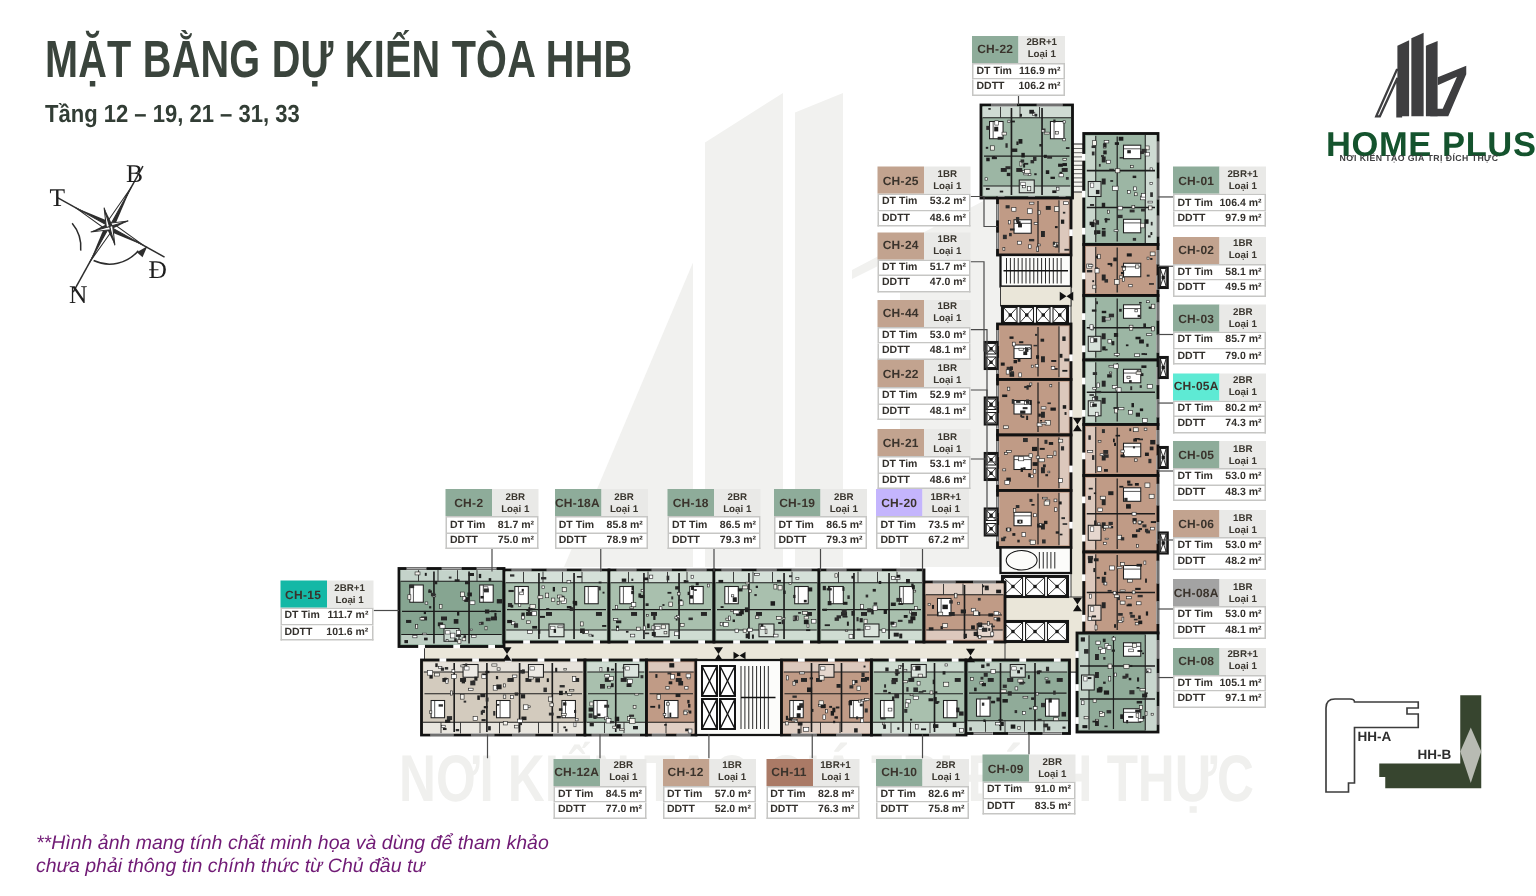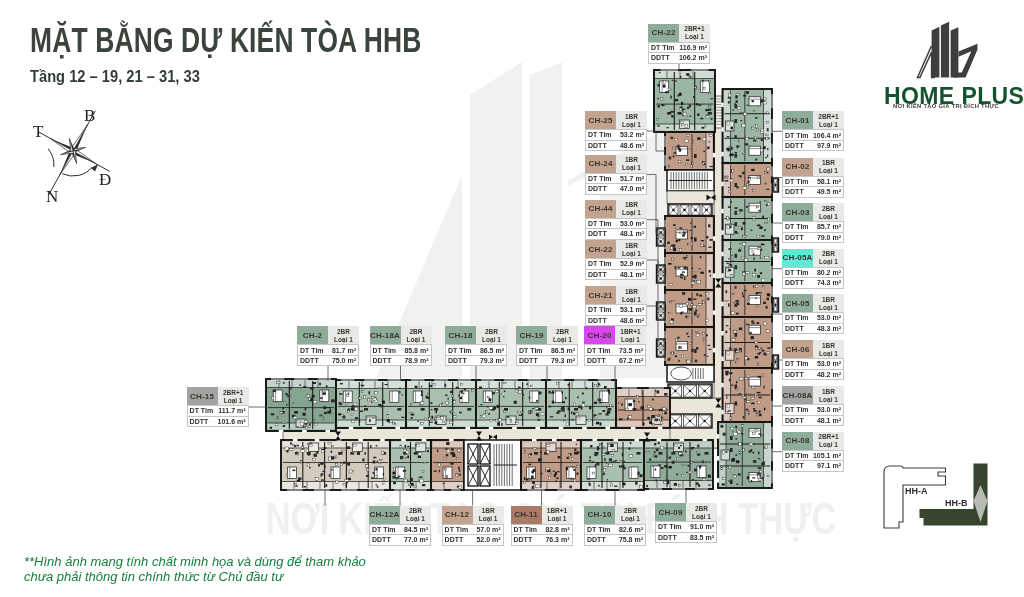--- a/index.html
+++ b/index.html
@@ -6,21 +6,21 @@
 #plan{position:absolute;left:0;top:0}
 .box{position:absolute;width:62px;font-family:"Liberation Sans",sans-serif;z-index:5}
 .bh{display:flex;height:18px}
 .bn{width:31px;display:flex;align-items:center;justify-content:center;font-weight:bold;font-size:8px;color:#3a332c;letter-spacing:0.2px}
 .bt{width:31px;background:#e9e9e7;display:flex;flex-direction:column;align-items:center;justify-content:center;font-size:6.5px;font-weight:bold;color:#3a362f;gap:1px}
 .bt i{font-style:normal;line-height:7px}
 .br{display:flex;justify-content:space-between;align-items:center;height:9.5px;background:#fff;border:0.5px solid #c6c6c4;border-top:none;padding:0 2px;font-size:7px;font-weight:bold;color:#33302c}
 .bh+.br{border-top:0.5px solid #c6c6c4}
 #title{position:absolute;left:30px;top:20px;font-size:35px;font-weight:bold;color:#3a443c;letter-spacing:0.2px;white-space:nowrap;transform:scaleX(0.755);transform-origin:left top}
 #subtitle{position:absolute;left:30px;top:67px;font-size:16.5px;font-weight:bold;color:#323d35;white-space:nowrap;transform:scaleX(0.89);transform-origin:left top}
-#disc{position:absolute;left:24px;top:554px;font-style:italic;color:#15803d;font-size:13px;line-height:15px;white-space:nowrap}
+#disc{position:absolute;left:24px;top:554px;font-style:italic;color:#701a75;font-size:13px;line-height:15px;white-space:nowrap}
 #logotext{position:absolute;left:884px;top:83px;width:124px;text-align:left;color:#14532d;font-weight:bold;font-size:23px;letter-spacing:0.4px;z-index:4;white-space:nowrap}
 #logotag{position:absolute;left:884px;top:103px;width:124px;text-align:center;color:#3e3e40;font-weight:bold;font-size:5.8px;letter-spacing:0.3px;z-index:4;white-space:nowrap}
 </style></head>
 <body>
 <div id="page">
 
 <svg style="position:absolute;left:0;top:0;z-index:0" width="1024" height="597">
 <g fill="#f1f1ef">
 <polygon points="376,378 462,175 462,378"></polygon>
 <polygon points="470,95 522,62 522,378 470,378"></polygon>
@@ -2562,39 +2562,39 @@
         <span>86.5 m²</span>
       </div>
 <div class="br">
         <span>DDTT</span>
         <span>79.3 m²</span>
       </div>
 </div>
 
 <div class="box" style="left:584px;top:326.3px">
 <div class="bh">
-        <span class="bn" style="background:#d946ef">CH-20</span>
+        <span class="bn" style="background:#c4b5fd">CH-20</span>
         <span class="bt">
           <i>1BR+1</i>
           <i>Loại 1</i>
         </span>
       </div>
 <div class="br">
         <span>DT Tim</span>
         <span>73.5 m²</span>
       </div>
 <div class="br">
         <span>DDTT</span>
         <span>67.2 m²</span>
       </div>
 </div>
 
 <div class="box" style="left:186.6px;top:387px">
 <div class="bh">
-        <span class="bn" style="background:#a3a3a3">CH-15</span>
+        <span class="bn" style="background:#14b8a6">CH-15</span>
         <span class="bt">
           <i>2BR+1</i>
           <i>Loại 1</i>
         </span>
       </div>
 <div class="br">
         <span>DT Tim</span>
         <span>111.7 m²</span>
       </div>
 <div class="br">

